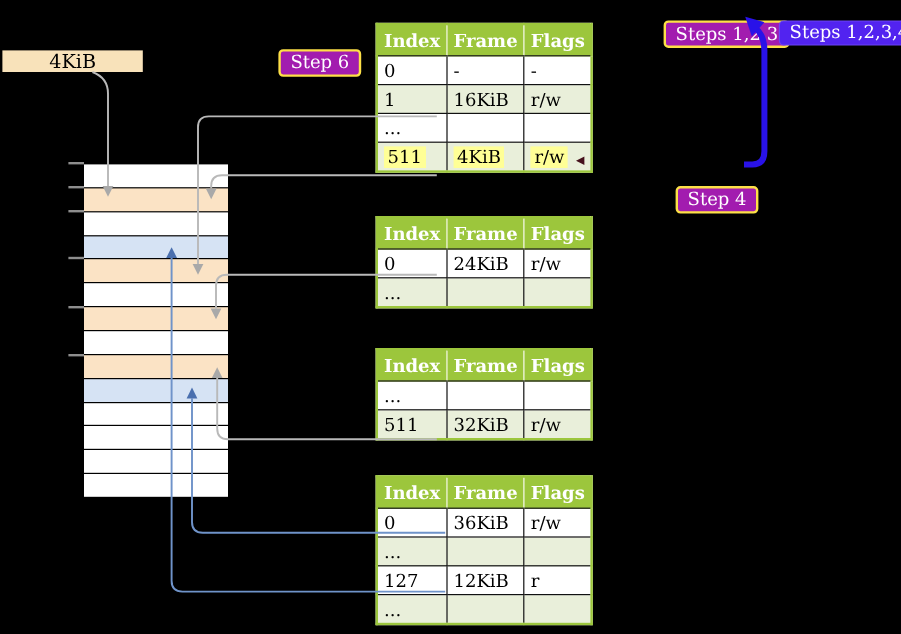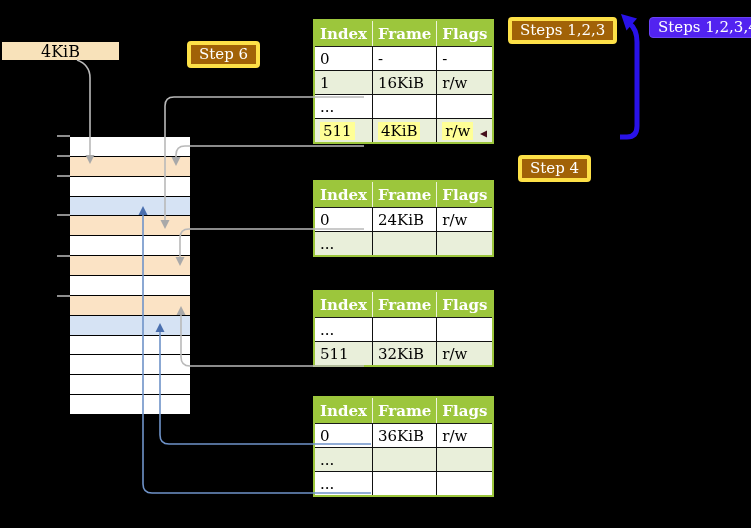--- a/index.html
+++ b/index.html
@@ -6,21 +6,21 @@
   .stage{position:relative;width:751px;height:528px;background:#000;overflow:hidden;
          font-family:"DejaVu Serif", serif;}
 
   
   .size-box{position:absolute;left:2px;top:42px;width:117px;height:18px;background:#f8e2ba;
             color:#000;font-size:16px;line-height:19px;text-align:center;}
 
   
   .badge{position:absolute;color:#fff;font-size:15px;line-height:17px;padding:1px 8px;
          border-radius:4px;white-space:nowrap;}
-  .badge.red{background:#a16207;border:4px solid #fde047;}
+  .badge.red{background:#a21caf;border:2px solid #fde047;margin-left:45px;}
   .badge.blue{background:#5223f0;border:1px solid #6a42f5;}
   #b-step0{left:187px;top:41px;}
   #b-steps123{left:508px;top:17px;}
   #b-steps1234{left:649px;top:17px;}
   #b-step4{left:518px;top:155px;text-align:center;}
 
   
   .mem{position:absolute;left:70px;top:137px;width:120px;height:277px;
        display:flex;flex-direction:column;gap:1px;}
   .mem>div{flex:1;}
@@ -195,20 +195,25 @@
     <tbody>
       <tr>
         <td><span>0</span></td>
         <td><span>36KiB</span></td>
         <td><span>r/w</span></td>
       </tr>
       <tr>
         <td><span>...</span></td>
         <td><span></span></td>
         <td><span></span></td>
+      </tr>
+      <tr>
+        <td><span>127</span></td>
+        <td><span>12KiB</span></td>
+        <td><span>r</span></td>
       </tr>
       <tr>
         <td><span>...</span></td>
         <td><span></span></td>
         <td><span></span></td>
       </tr>
     </tbody>
   </table>
 
   <svg class="overlay" width="751" height="528" viewBox="0 0 751 528">

